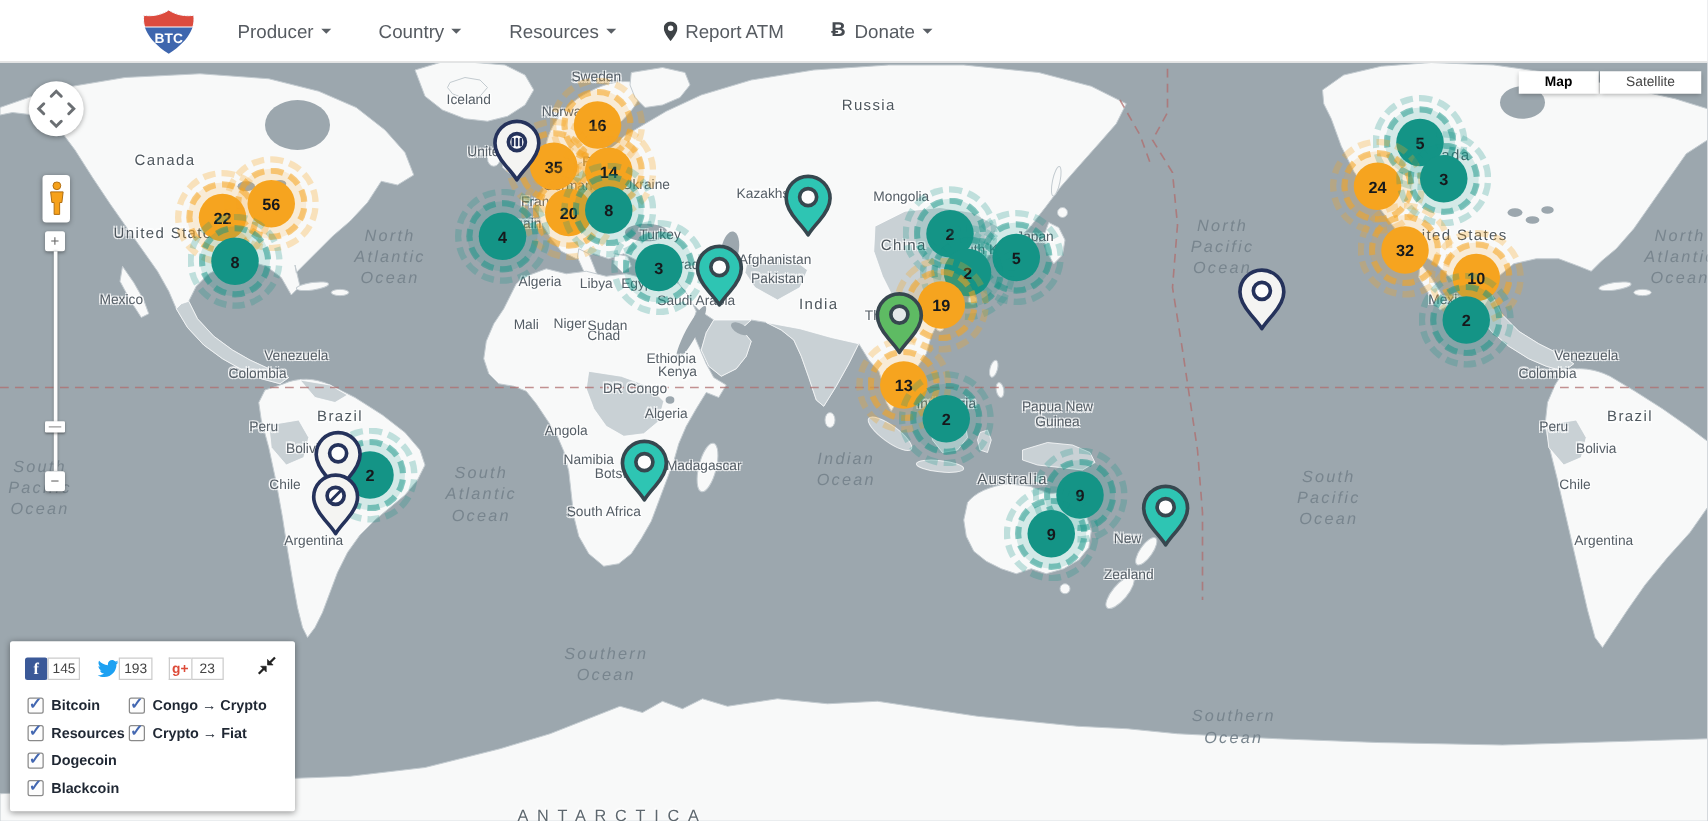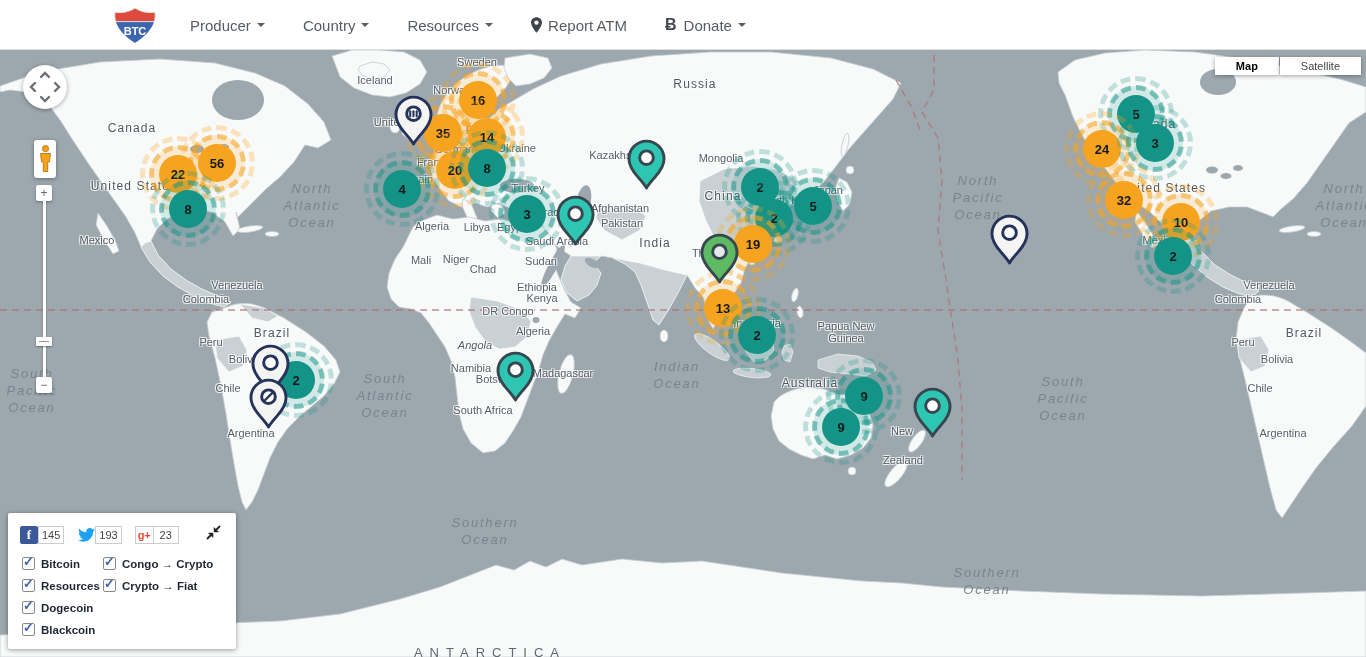--- a/index.html
+++ b/index.html
@@ -248,26 +248,26 @@
         <span class="country-label" style="left: 434px; top: 112px;">France</span>
         <span class="country-label" style="left: 419px; top: 129px;">Spain</span>
         <span class="country-label" style="left: 528px; top: 138px;">Turkey</span>
         <span class="country-label" style="left: 550px; top: 162px;">Iraq</span>
         <span class="country-label" style="left: 511px; top: 177px;">Egypt</span>
         <span class="country-label" style="left: 432px; top: 176px;">Algeria</span>
         <span class="country-label" style="left: 477px; top: 177px;">Libya</span>
         <span class="country-label" style="left: 421px; top: 210px;">Mali</span>
         <span class="country-label" style="left: 456px; top: 209px;">Niger</span>
         <span class="country-label" style="left: 483px; top: 219px;">Chad</span>
-        <span class="country-label" style="left: 541px; top: 211px;">Sudan</span>
+        <span class="country-label" style="left: 486px; top: 211px;">Sudan</span>
         <span class="country-label" style="left: 537px; top: 237px;">Ethiopia</span>
         <span class="country-label" style="left: 542px; top: 248px;">Kenya</span>
         <span class="country-label" style="left: 508px; top: 261px;">DR Congo</span>
         <span class="country-label" style="left: 533px; top: 281px;">Algeria</span>
-        <span class="country-label" style="left: 475px; top: 295px; font-style: italic;">Angola</span>
+        <span class="country-label" style="left: 453px; top: 295px;">Angola</span>
         <span class="country-label" style="left: 471px; top: 318px;">Namibia</span>
         <span class="country-label" style="left: 500px; top: 329px;">Botswana</span>
         <span class="country-label" style="left: 483px; top: 360px;">South Africa</span>
         <span class="country-label" style="left: 563px; top: 323px;">Madagascar</span>
         <span class="country-label" style="left: 557px; top: 191px;">Saudi Arabia</span>
         <span class="country-label" style="left: 618px; top: 105px;">Kazakhstan</span>
         <span class="country-label" style="left: 620px; top: 158px;">Afghanistan</span>
         <span class="country-label" style="left: 622px; top: 173px;">Pakistan</span>
         <span class="country-label lg" style="left: 655px; top: 193px;">India</span>
         <span class="country-label" style="left: 721px; top: 108px;">Mongolia</span>

